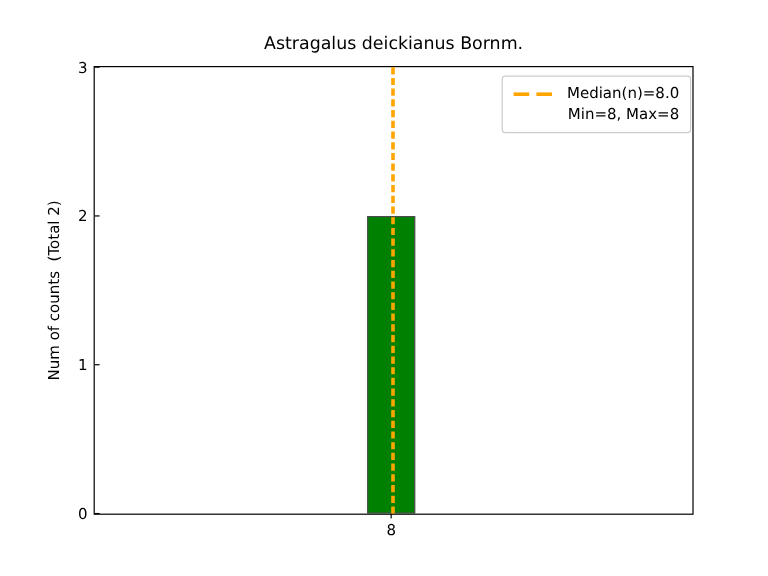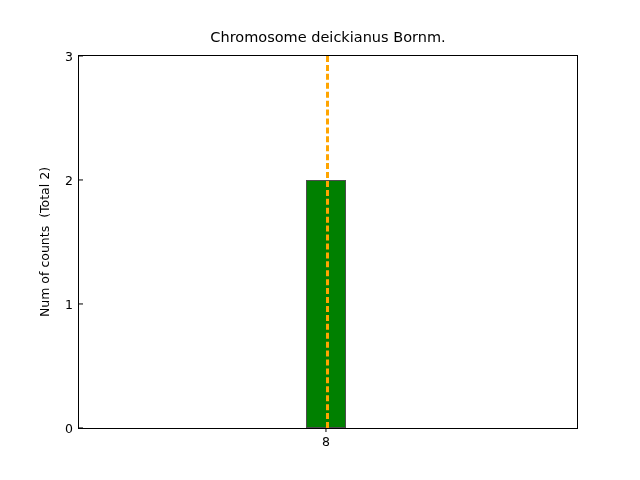--- a/index.html
+++ b/index.html
@@ -175,21 +175,21 @@
   }
   .legend-sub {
     text-align: right;
   }
 </style>
 </head>
 <body>
 
 <div id="figure">
 
-  <div id="chart-title">Chromosome deickianus Bornm.</div>
+  <div id="chart-title">Astragalus deickianus Bornm.</div>
 
   <div id="plot-area">
 
     <div class="ytick" style="top:0%;">
       <span class="tickline"></span>
       <span class="ticklabel">3</span>
     </div>
     <div class="ytick" style="top:33.3333%;">
       <span class="tickline"></span>
       <span class="ticklabel">2</span>
@@ -205,20 +205,33 @@
 
     <div class="xtick" style="left:49.6%;">
       <span class="tickline"></span>
       <span class="ticklabel">8</span>
     </div>
 
     <div class="bar" style="left:45.5%; width:8.2%; bottom:0; height:66.6666%;"></div>
 
     <div id="median-line" style="left:49.6%;"></div>
 
+    <div id="legend">
+      <div class="legend-row">
+        <span class="legend-sample">
+          <span class="dash"></span>
+            <span class="gap"></span>
+            <span class="dash"></span>
+        </span>
+        <span>Median(n)=8.0</span>
+      </div>
+      <div class="legend-row legend-sub">
+        <span>Min=8, Max=8</span>
+      </div>
+    </div>
 
   </div>
 
 
   <div id="ylabel">
     <span class="yl-line1">Num of counts</span>
     <span class="yl-line2">(Total 2)</span>
   </div>
 
 </div>

